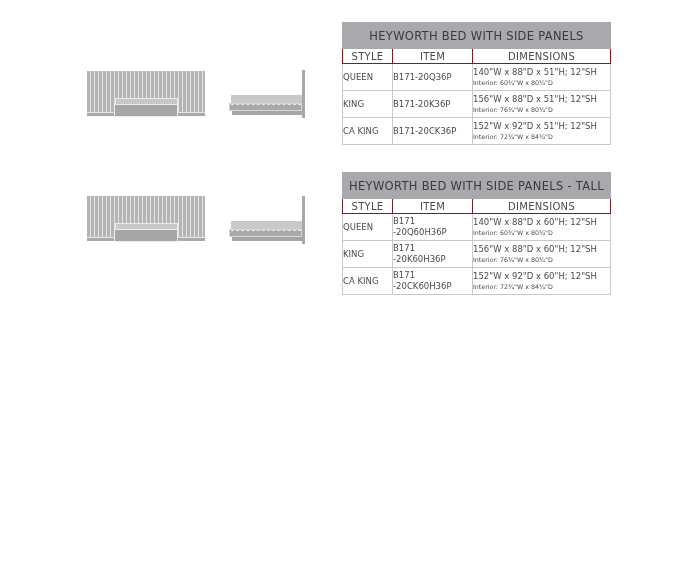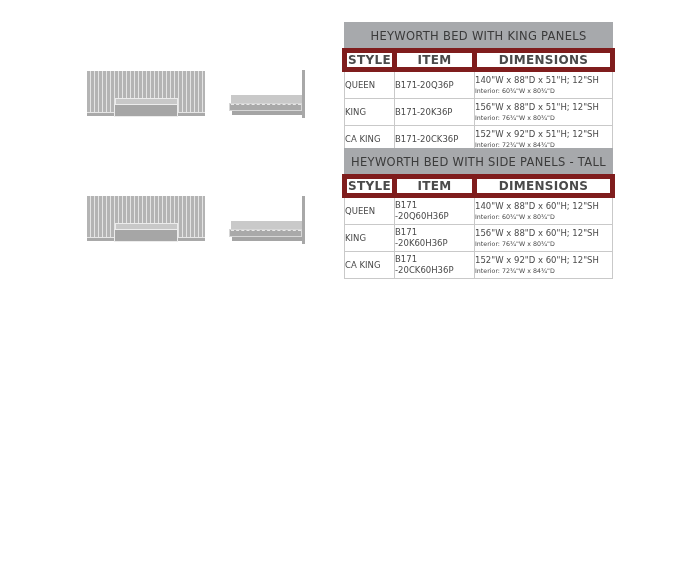--- a/index.html
+++ b/index.html
@@ -28,22 +28,22 @@
   table.spec {
     position: absolute; left: 342px; width: 268px;
     border-collapse: collapse; table-layout: fixed;
   }
   table.spec th.title {
     background: #a7a9ac; color: #3b3b3b; font-weight: normal;
     font-size: 11.5px; letter-spacing: 0.3px; height: 25px; padding: 0;
     text-align: center; border: 1px solid #a7a9ac;
   }
   table.spec th.col {
-    font-size: 12px; font-weight: bold; color: #4a4a4a; letter-spacing: 0.3px;
-    height: 14px; padding: 0; border: 5px solid #7f1d1d; text-align: center;
+    font-size: 10px; font-weight: normal; color: #4a4a4a; letter-spacing: 0.3px;
+    height: 14px; padding: 0; border: 1px solid #7f1d1d; text-align: center;
   }
   table.spec td {
     border: 1px solid #c9c9c9; text-align: left; padding: 0; height: 26px;
     font-size: 8.5px; color: #4a4a4a; vertical-align: middle; line-height: 11px;
   }
   table.spec td .dim { display: block; font-size: 8.5px; }
   table.spec td .interior { display: block; font-size: 6.3px; line-height: 9px; }
   col.c1 { width: 50px; }
   col.c2 { width: 80px; }
   col.c3 { width: 138px; }
@@ -80,21 +80,21 @@
 </div>
 
 <table class="spec" style="top:22px;">
   <colgroup>
       <col class="c1">
       <col class="c2">
       <col class="c3">
     </colgroup>
   <tbody>
       <tr>
-        <th class="title" colspan="3">HEYWORTH BED WITH KING PANELS</th>
+        <th class="title" colspan="3">HEYWORTH BED WITH SIDE PANELS</th>
       </tr>
   <tr>
     <th class="col">STYLE</th>
     <th class="col">ITEM</th>
     <th class="col">DIMENSIONS</th>
   </tr>
   <tr>
     <td>QUEEN</td>
     <td>B171-20Q36P</td>
     <td>
@@ -114,21 +114,21 @@
     <td>CA KING</td>
     <td>B171-20CK36P</td>
     <td>
           <span class="dim">152"W x 92"D x 51"H; 12"SH</span>
           <span class="interior">Interior: 72¾"W x 84¾"D</span>
         </td>
   </tr>
 </tbody>
   </table>
 
-<table class="spec" style="top:148px;">
+<table class="spec" style="top:172px;">
   <colgroup>
       <col class="c1">
       <col class="c2">
       <col class="c3">
     </colgroup>
   <tbody>
       <tr>
         <th class="title" colspan="3">HEYWORTH BED WITH SIDE PANELS - TALL</th>
       </tr>
   <tr>

